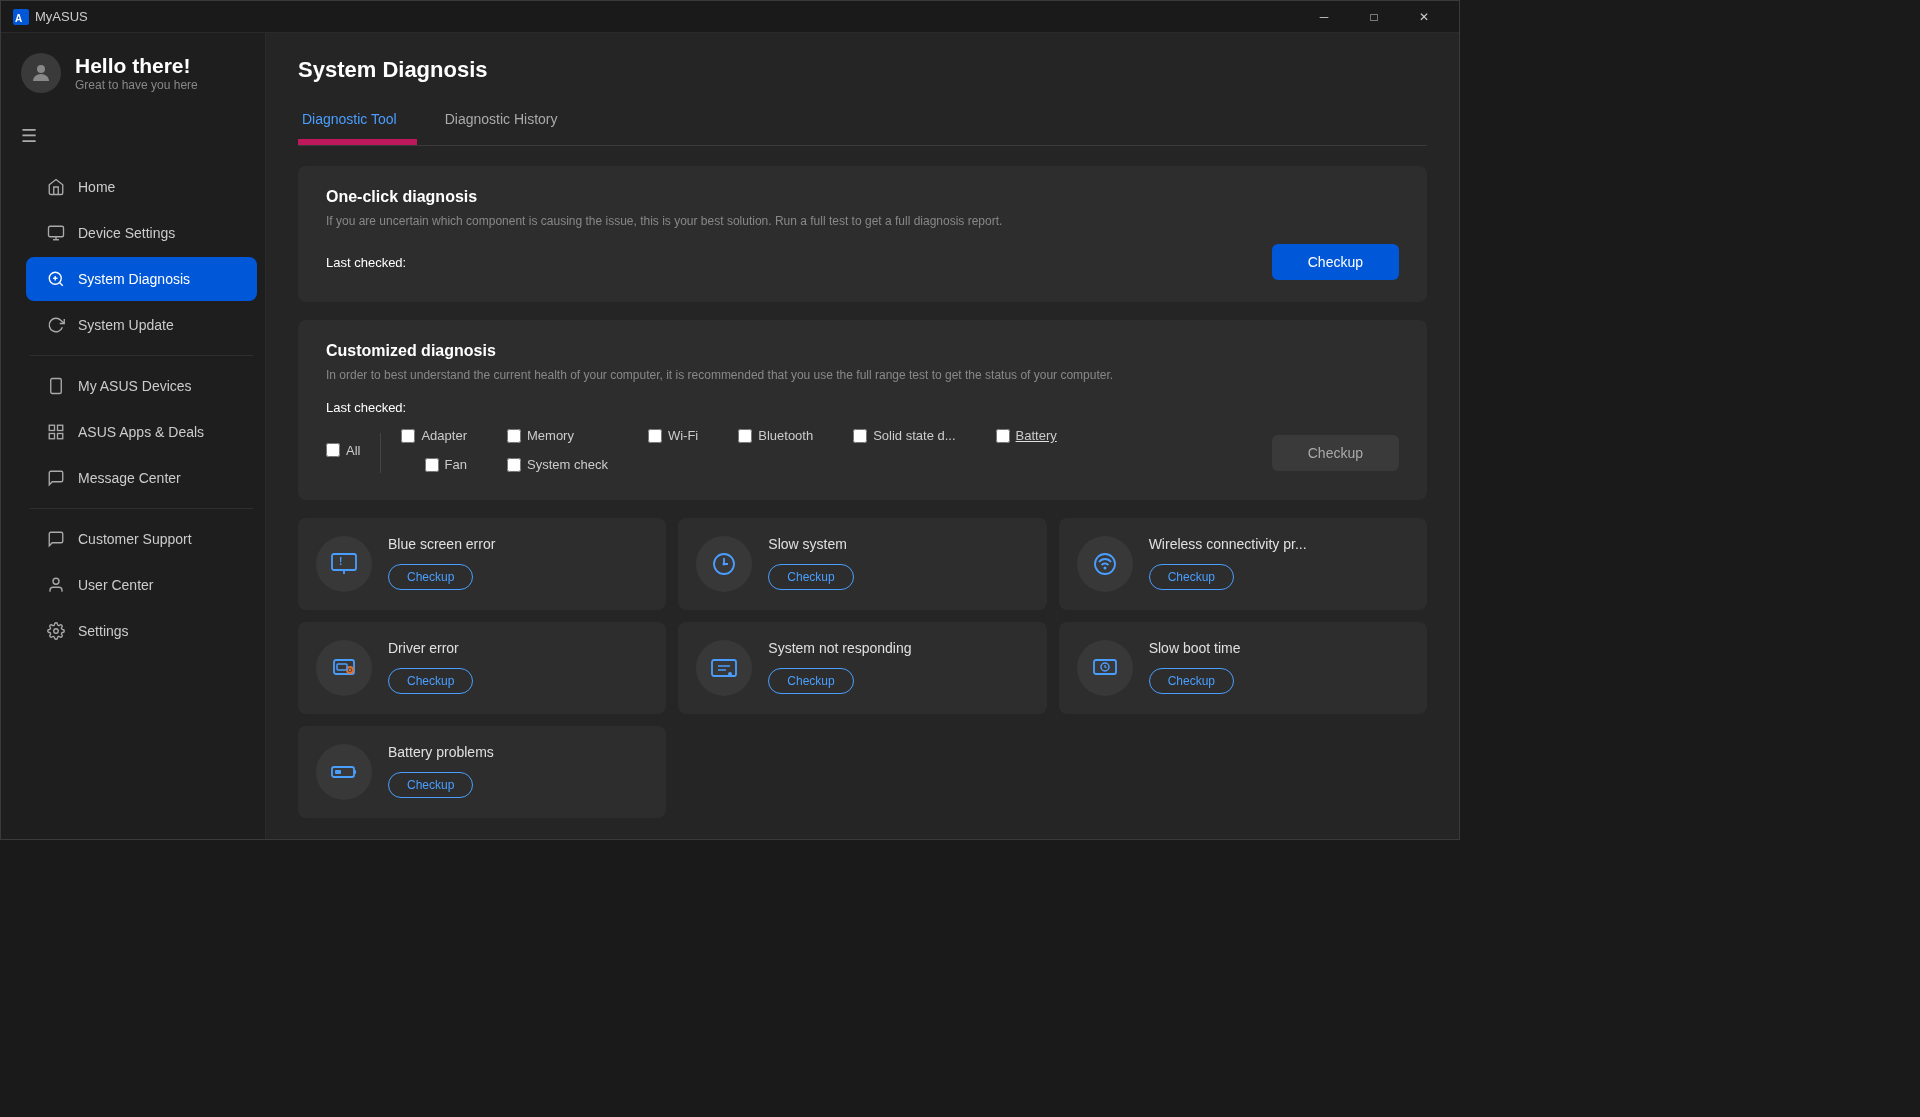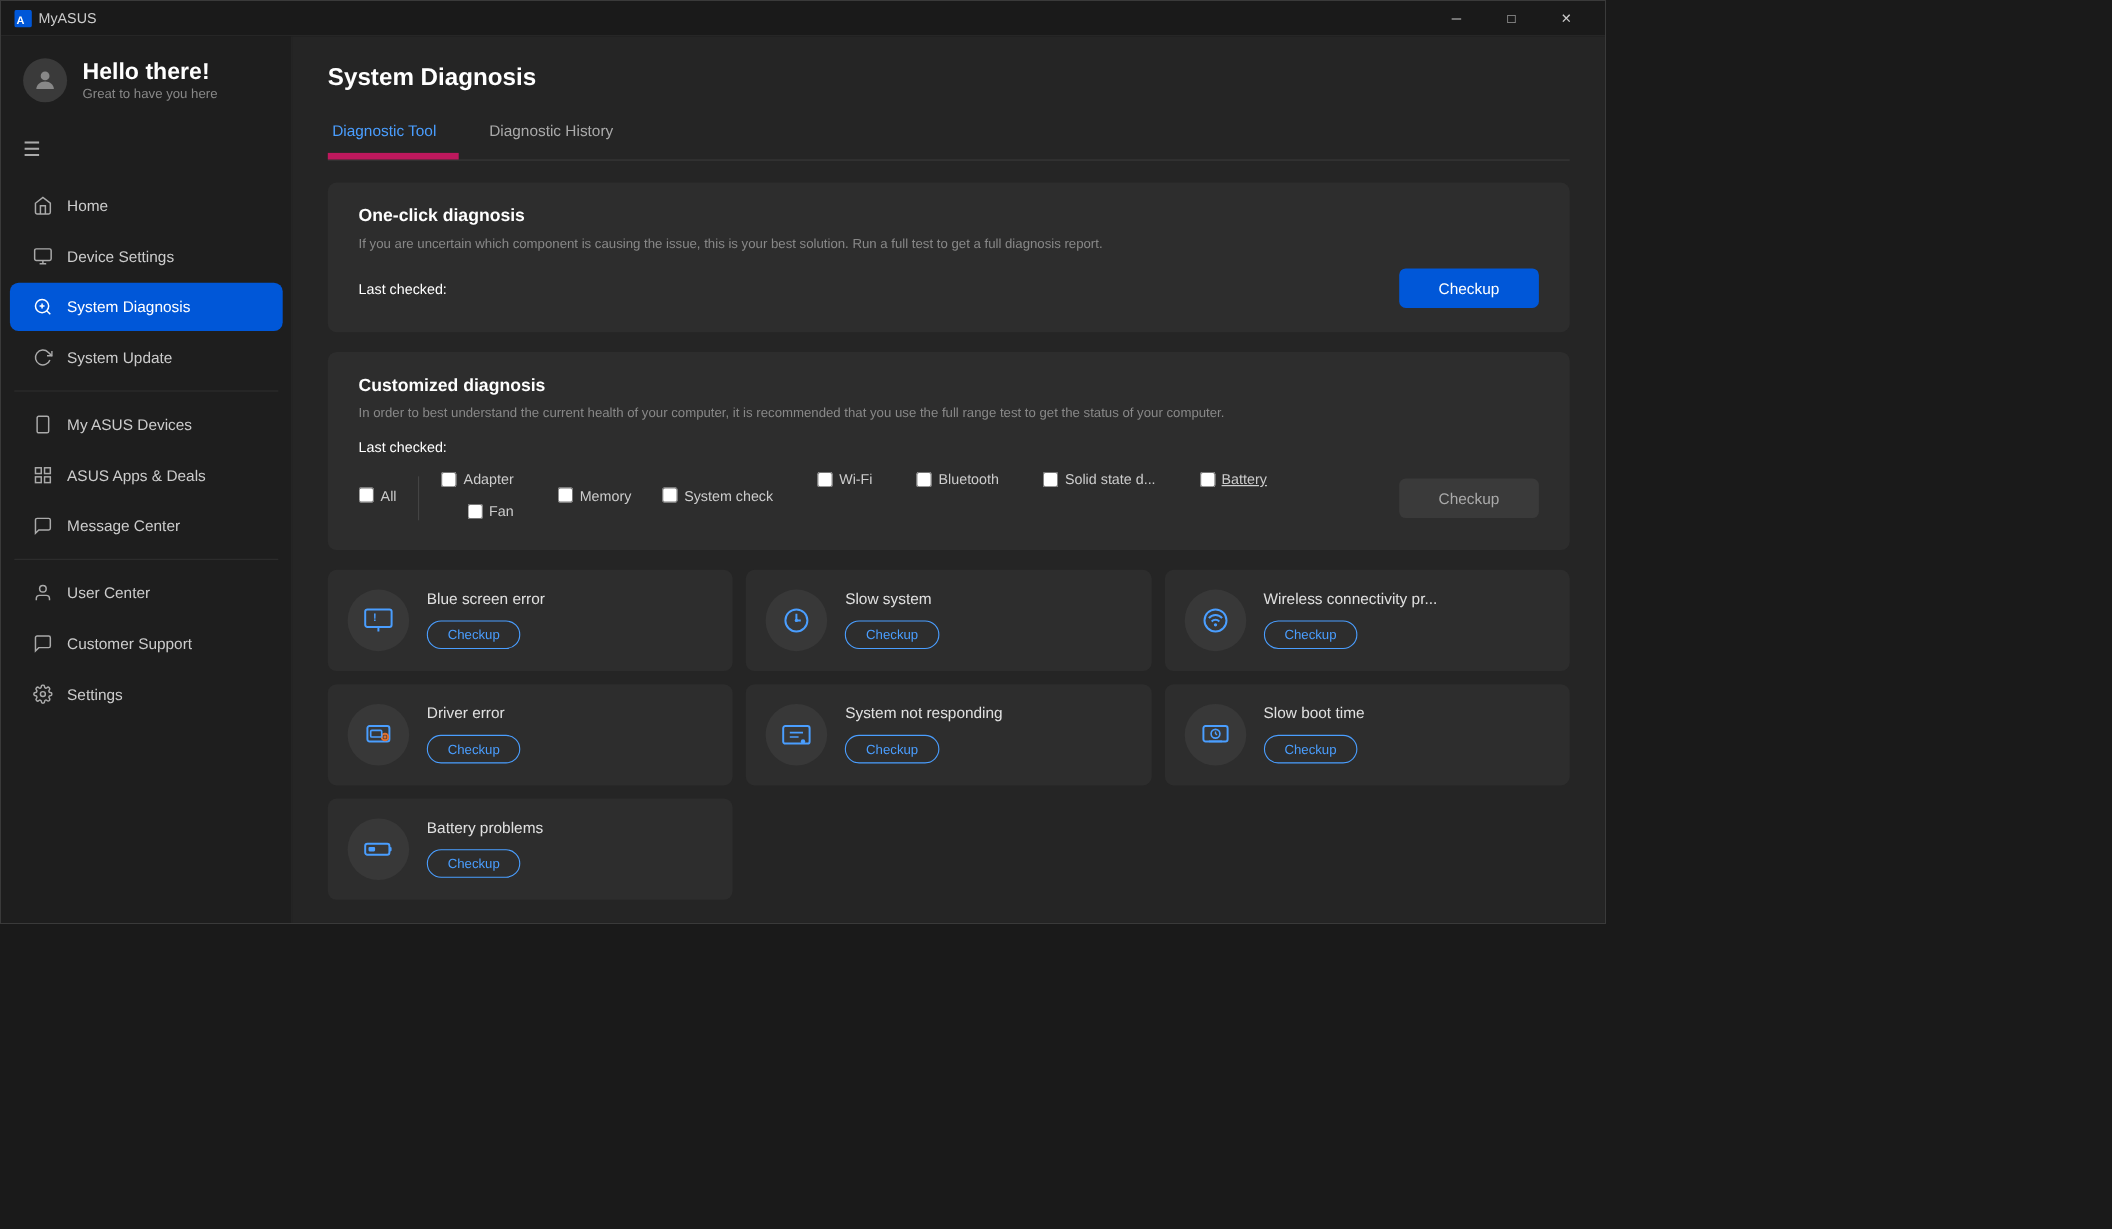--- a/index.html
+++ b/index.html
@@ -101,20 +101,21 @@
       padding: 8px 20px 16px 20px;
     }
     .hamburger-icon {
       cursor: pointer;
       color: #aaa;
       font-size: 18px;
     }
     .nav-section {
       flex: 1;
       overflow-y: auto;
+      padding-left: 17px;
     }
     .nav-item {
       display: flex;
       align-items: center;
       gap: 12px;
       padding: 12px 20px;
       cursor: pointer;
       color: #ccc;
       font-size: 14px;
       border-radius: 8px;
@@ -410,34 +411,34 @@
             </svg>
           </div>
           <span>Message Center</span>
         </div>
 
         <hr class="nav-divider">
 
         <div class="nav-item">
           <div class="nav-icon">
             <svg width="18" height="18" viewBox="0 0 24 24" fill="none" stroke="#aaa" stroke-width="1.8">
+              <path d="M21 15a2 2 0 01-2 2H7l-4 4V5a2 2 0 012-2h14a2 2 0 012 2z"></path>
+            </svg>
+          </div>
+          <span>Customer Support</span>
+        </div>
+
+        <div class="nav-item">
+          <div class="nav-icon">
+            <svg width="18" height="18" viewBox="0 0 24 24" fill="none" stroke="#aaa" stroke-width="1.8">
               <path d="M20 21v-2a4 4 0 00-4-4H8a4 4 0 00-4 4v2"></path>
               <circle cx="12" cy="7" r="4"></circle>
             </svg>
           </div>
           <span>User Center</span>
-        </div>
-
-        <div class="nav-item">
-          <div class="nav-icon">
-            <svg width="18" height="18" viewBox="0 0 24 24" fill="none" stroke="#aaa" stroke-width="1.8">
-              <path d="M21 15a2 2 0 01-2 2H7l-4 4V5a2 2 0 012-2h14a2 2 0 012 2z"></path>
-            </svg>
-          </div>
-          <span>Customer Support</span>
         </div>
 
         <div class="nav-item">
           <div class="nav-icon">
             <svg width="18" height="18" viewBox="0 0 24 24" fill="none" stroke="#aaa" stroke-width="1.8">
               <circle cx="12" cy="12" r="3"></circle>
               <path d="M19.4 15a1.65 1.65 0 00.33 1.82l.06.06a2 2 0 010 2.83 2 2 0 01-2.83 0l-.06-.06a1.65 1.65 0 00-1.82-.33 1.65 1.65 0 00-1 1.51V21a2 2 0 01-4 0v-.09A1.65 1.65 0 009 19.4a1.65 1.65 0 00-1.82.33l-.06.06a2 2 0 01-2.83-2.83l.06-.06A1.65 1.65 0 004.68 15a1.65 1.65 0 00-1.51-1H3a2 2 0 010-4h.09A1.65 1.65 0 004.6 9a1.65 1.65 0 00-.33-1.82l-.06-.06a2 2 0 012.83-2.83l.06.06A1.65 1.65 0 009 4.68a1.65 1.65 0 001-1.51V3a2 2 0 014 0v.09a1.65 1.65 0 001 1.51 1.65 1.65 0 001.82-.33l.06-.06a2 2 0 012.83 2.83l-.06.06A1.65 1.65 0 0019.4 9a1.65 1.65 0 001.51 1H21a2 2 0 010 4h-.09a1.65 1.65 0 00-1.51 1z"></path>
             </svg>
           </div>
           <span>Settings</span>
@@ -486,21 +487,21 @@
                 <div style="display: flex; flex-direction: column; gap: 8px; margin-right: 20px; align-items: flex-end;">
                   <label class="checkbox-item">
                     <input type="checkbox" style="">
                     <span>Adapter</span>
                   </label>
                   <label class="checkbox-item">
                     <input type="checkbox" style="">
                     <span>Fan</span>
                   </label>
                 </div>
-                <div style="display: flex; flex-direction: row; gap: 8px; margin-right: 20px;">
+                <div style="display: flex; flex-direction: column; gap: 8px; margin-right: 20px;">
                   <label class="checkbox-item">
                     <input type="checkbox" style="">
                     <span>Memory</span>
                   </label>
                   <label class="checkbox-item">
                     <input type="checkbox" style="">
                     <span>System check</span>
                   </label>
                 </div>
                 <div style="display: flex; flex-direction: column; gap: 8px; margin-right: 20px;">

